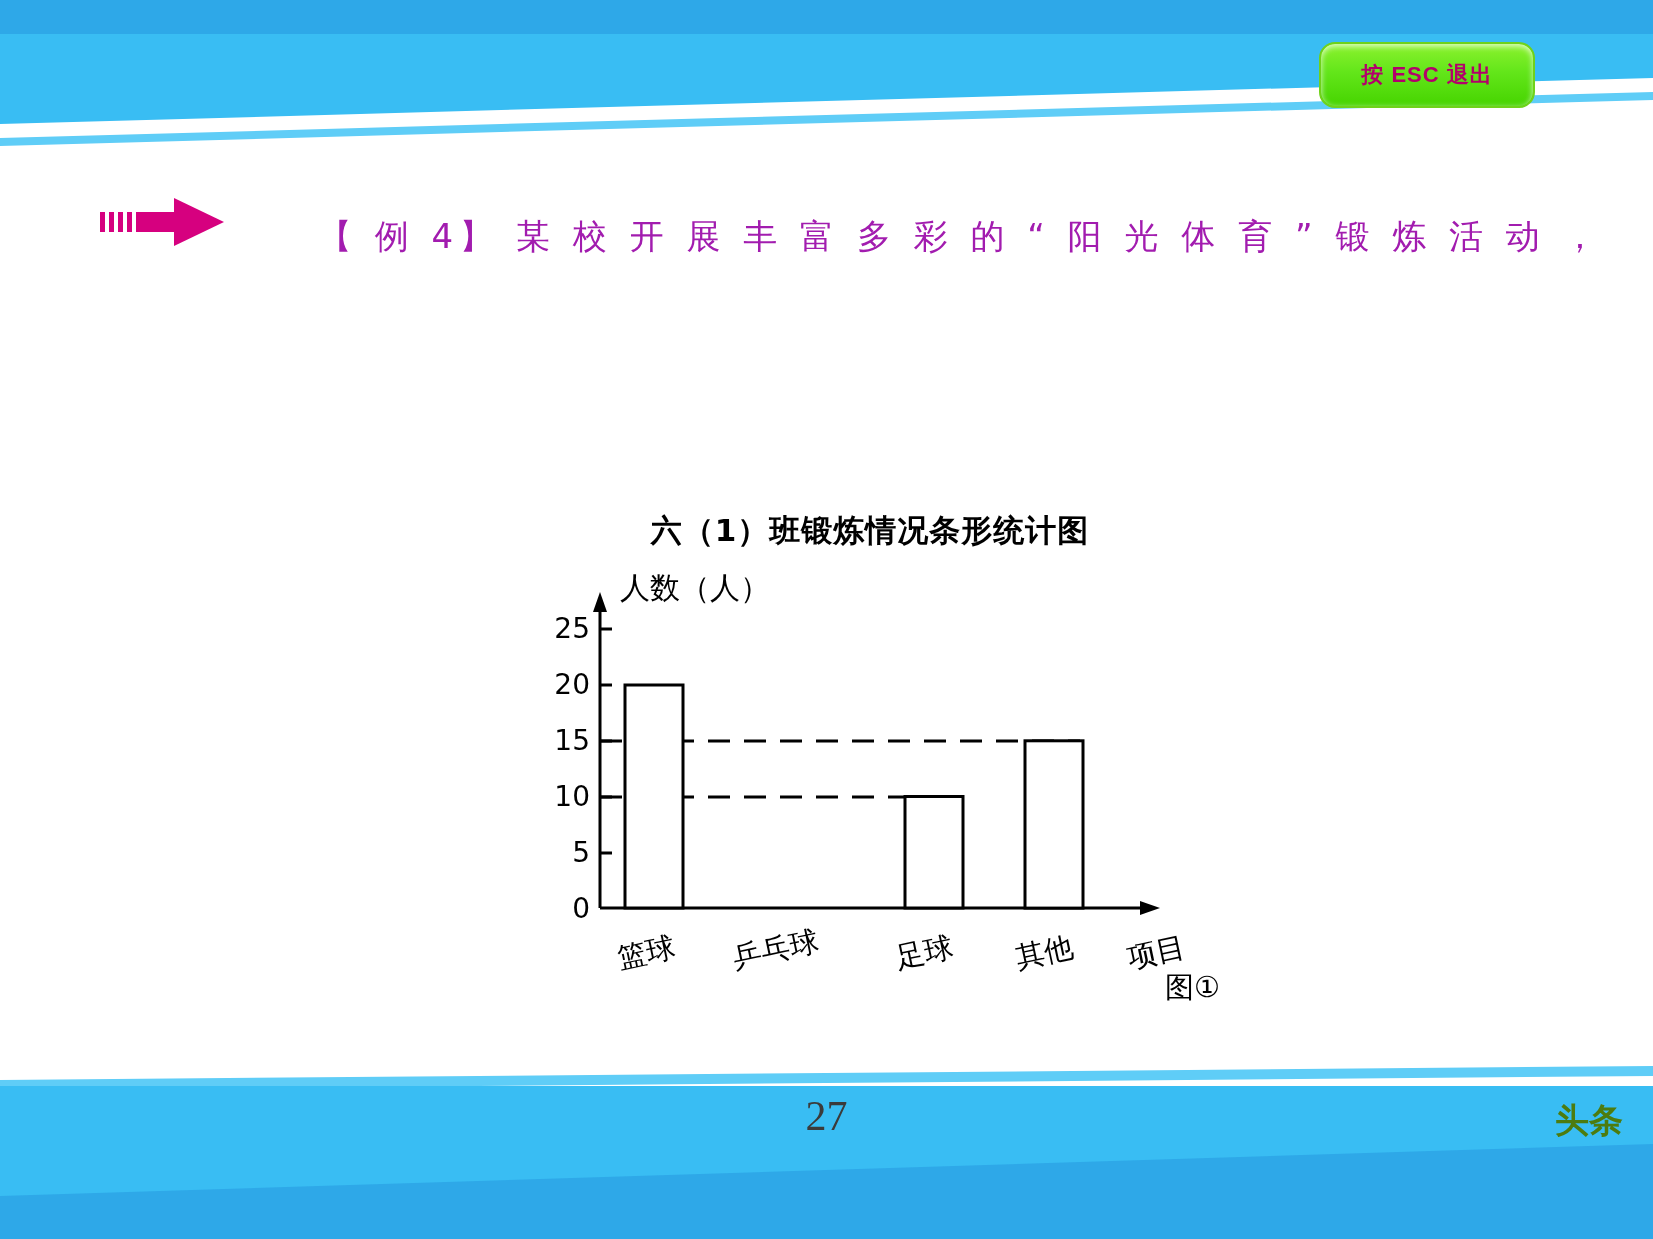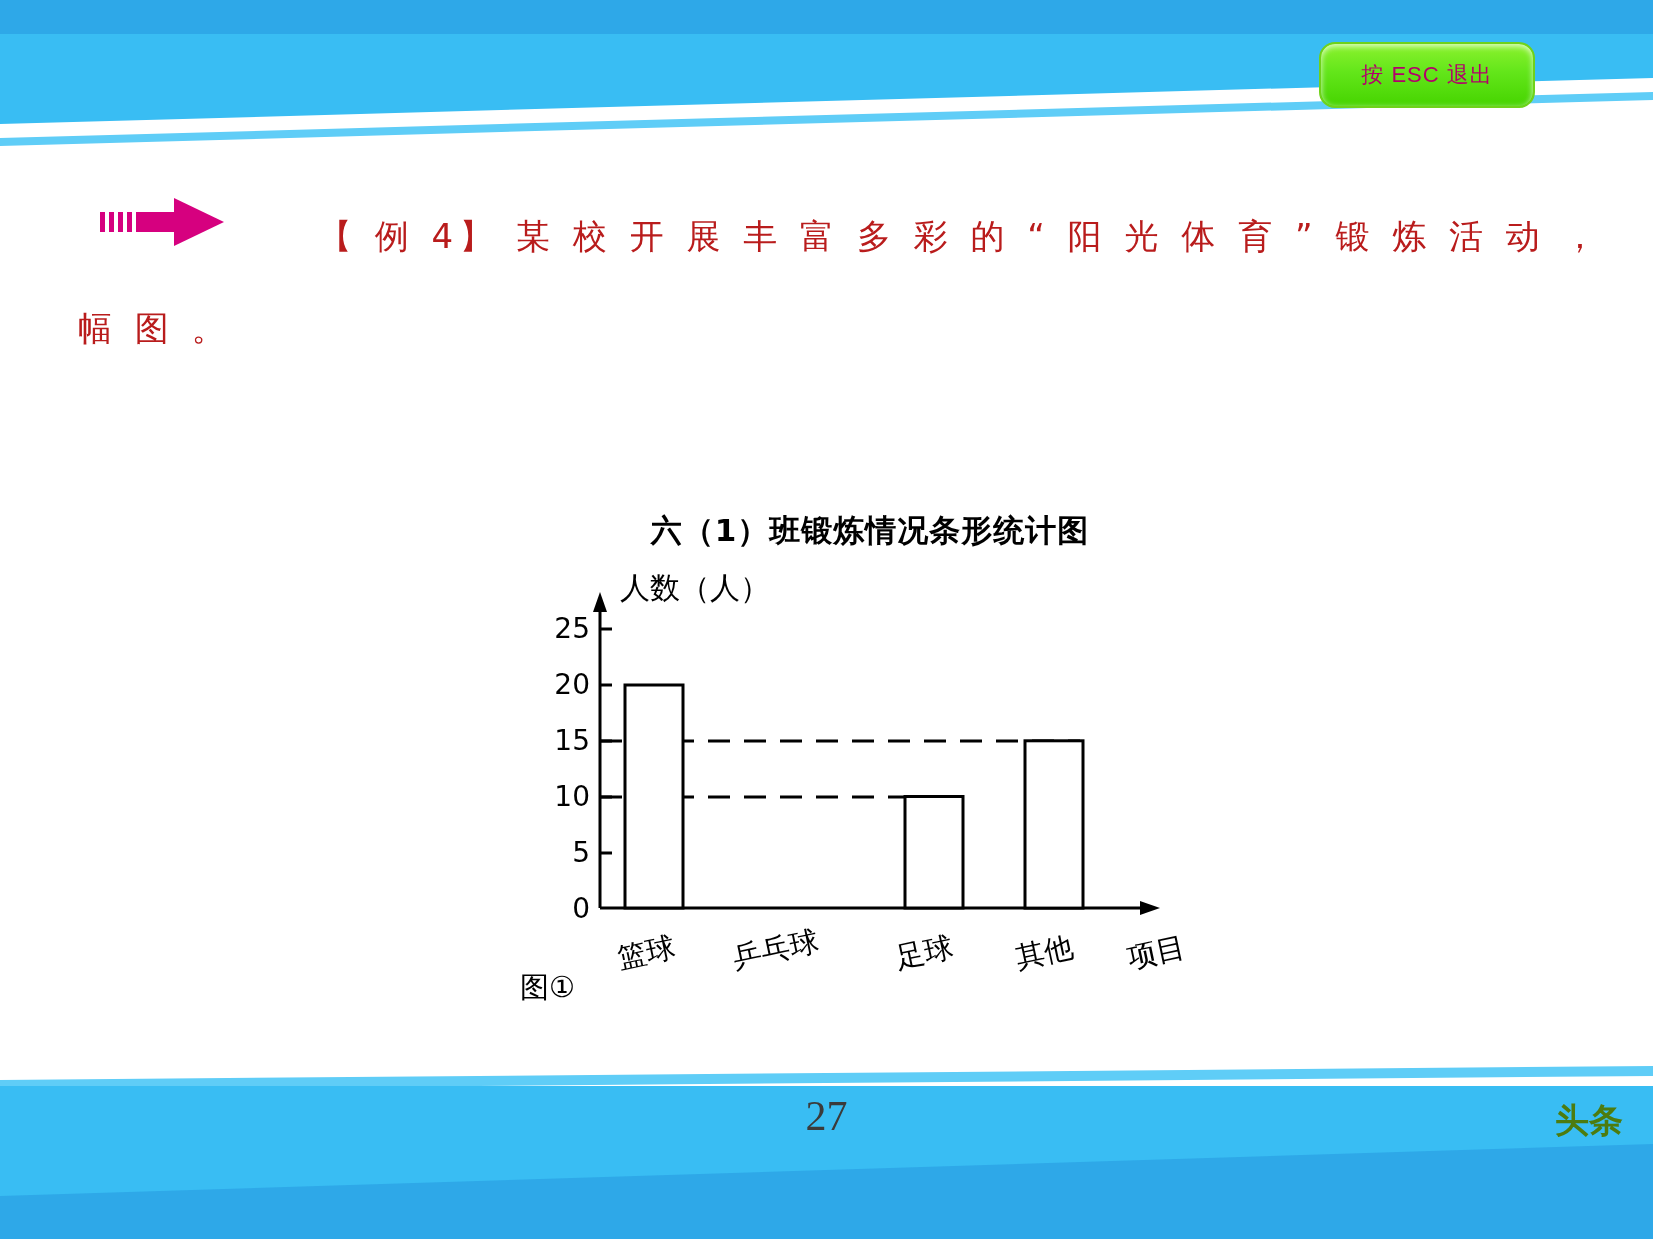--- a/index.html
+++ b/index.html
@@ -55,37 +55,37 @@
     width: 212px;
     height: 62px;
     border-radius: 16px;
     background: linear-gradient(180deg,#8cf22e 0%, #63e61a 45%, #46d400 100%);
     border: 2px solid #6fd21a;
     box-shadow: inset 0 2px 6px rgba(255,255,255,0.8);
     display: flex;
     align-items: center;
     justify-content: center;
     color: #b3006b;
-    font-weight: normal;
+    font-weight: bold;
     font-size: 22px;
     letter-spacing: 1px;
     cursor: pointer;
   }
 
   
   .text-block {
     position: absolute;
     left: 78px;
     top: 190px;
     width: 1500px;
   }
   .para-line {
     font-size: 34px;
     line-height: 92px;
-    color: #b91c1c;
+    color: #a21caf;
     letter-spacing: 6px;
     white-space: nowrap;
     font-family: "DejaVu Sans", sans-serif;
   }
   .line1 {
     padding-left: 240px;
   }
 
   
   .arrow-bullet {
@@ -115,21 +115,21 @@
   }
   .chart-svg-holder {
     position: relative;
     width: 700px;
     height: 410px;
   }
   .fig-label {
     position: absolute;
     left: 0; right: 0;
     top: 400px;
-    text-align: left;
+    text-align: right;
     font-size: 29px;
     font-family: "DejaVu Sans", sans-serif;
     color: #000;
   }
 
   
   .bot-wedge1 {
     position: absolute;
     left: 0; top: 1066px;
     width: 1653px; height: 60px;
@@ -199,21 +199,20 @@
       <rect x="9" y="16" width="5" height="20"></rect>
       <rect x="18" y="16" width="5" height="20"></rect>
       <rect x="27" y="16" width="5" height="20"></rect>
       <rect x="36" y="16" width="38" height="20"></rect>
       <polygon points="74,2 124,26 74,50"></polygon>
     </g>
   </svg>
 
   <div class="text-block">
     <div class="para-line line1">【 例  4】  某 校 开 展 丰 富 多 彩 的 “ 阳 光 体 育 ” 锻 炼 活 动 ，</div>
-    <div class="para-line">幅 图 。</div>
   </div>
 
   <div class="chart-wrap">
     <div class="chart-title">六（1）班锻炼情况条形统计图</div>
 
     <div class="chart-svg-holder">
       <svg width="700" height="410" viewBox="0 0 700 410">
 
         <line x1="80" y1="340" x2="80" y2="38" stroke="#000" stroke-width="3"></line>
         <polygon points="80,24 73,44 87,44" fill="#000"></polygon>

